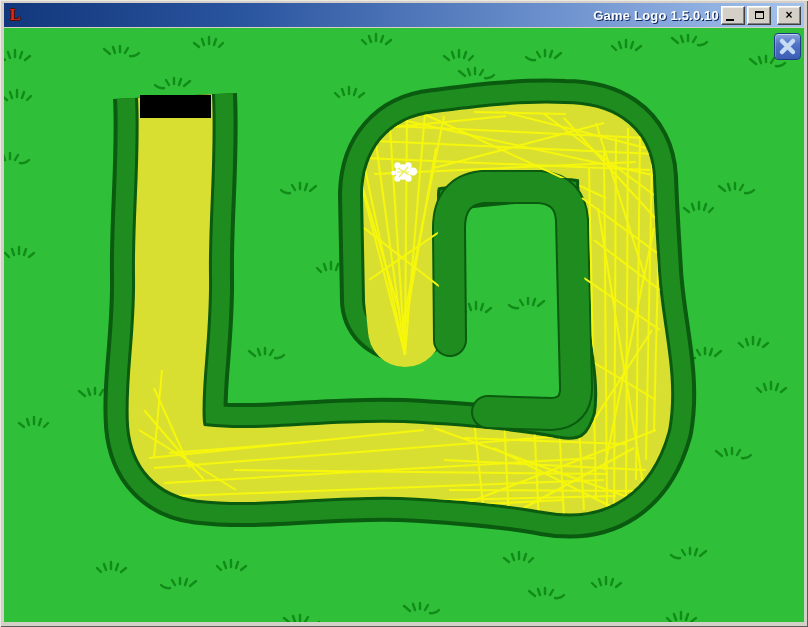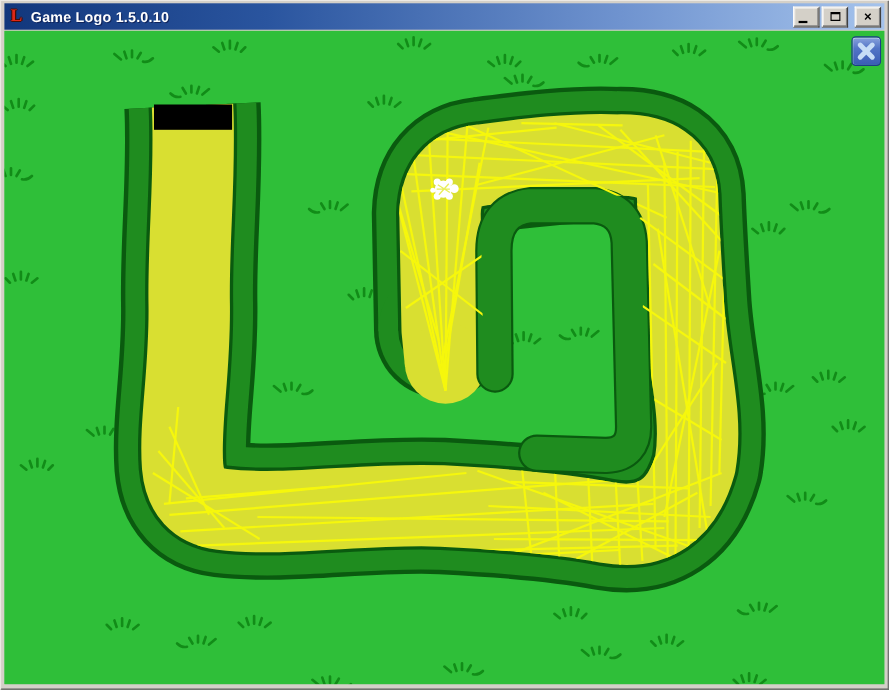--- a/index.html
+++ b/index.html
@@ -14,21 +14,21 @@
     display:flex;align-items:center;padding:0 3px;box-sizing:border-box;
   }
   .app-icon{
     width:16px;height:16px;margin-right:5px;flex:0 0 auto;
     font-family:"Liberation Serif",serif;font-weight:bold;font-size:16px;line-height:16px;
     color:#e02818;text-align:center;
     text-shadow:1px 0 0 #4a0d05,-1px 0 0 #4a0d05,0 1px 0 #4a0d05,0 -1px 0 #4a0d05;
   }
   .title-text{
     color:#ffffff;font-size:13px;font-weight:bold;letter-spacing:.2px;
-    text-shadow:1px 1px 0 #10255c;white-space:nowrap;flex:1 1 auto;
+    text-shadow:1px 1px 0 #10255c;white-space:nowrap;flex:1 1 auto;text-align:right;
   }
   .tb{
     width:22px;height:17px;margin-left:2px;flex:0 0 auto;position:relative;
     background:#d4d0c8;border:1px solid;border-color:#ffffff #404040 #404040 #ffffff;
     box-shadow:inset -1px -1px 0 #808080, inset 1px 1px 0 #f0ede8;
     display:flex;align-items:center;justify-content:center;cursor:default;
   }
   .tb.close{margin-left:6px;}
   .glyph-min{position:absolute;left:4px;bottom:3px;width:8px;height:2px;background:#000;}
   .glyph-max{width:9px;height:8px;border:1px solid #000;border-top:2px solid #000;box-sizing:border-box;}

